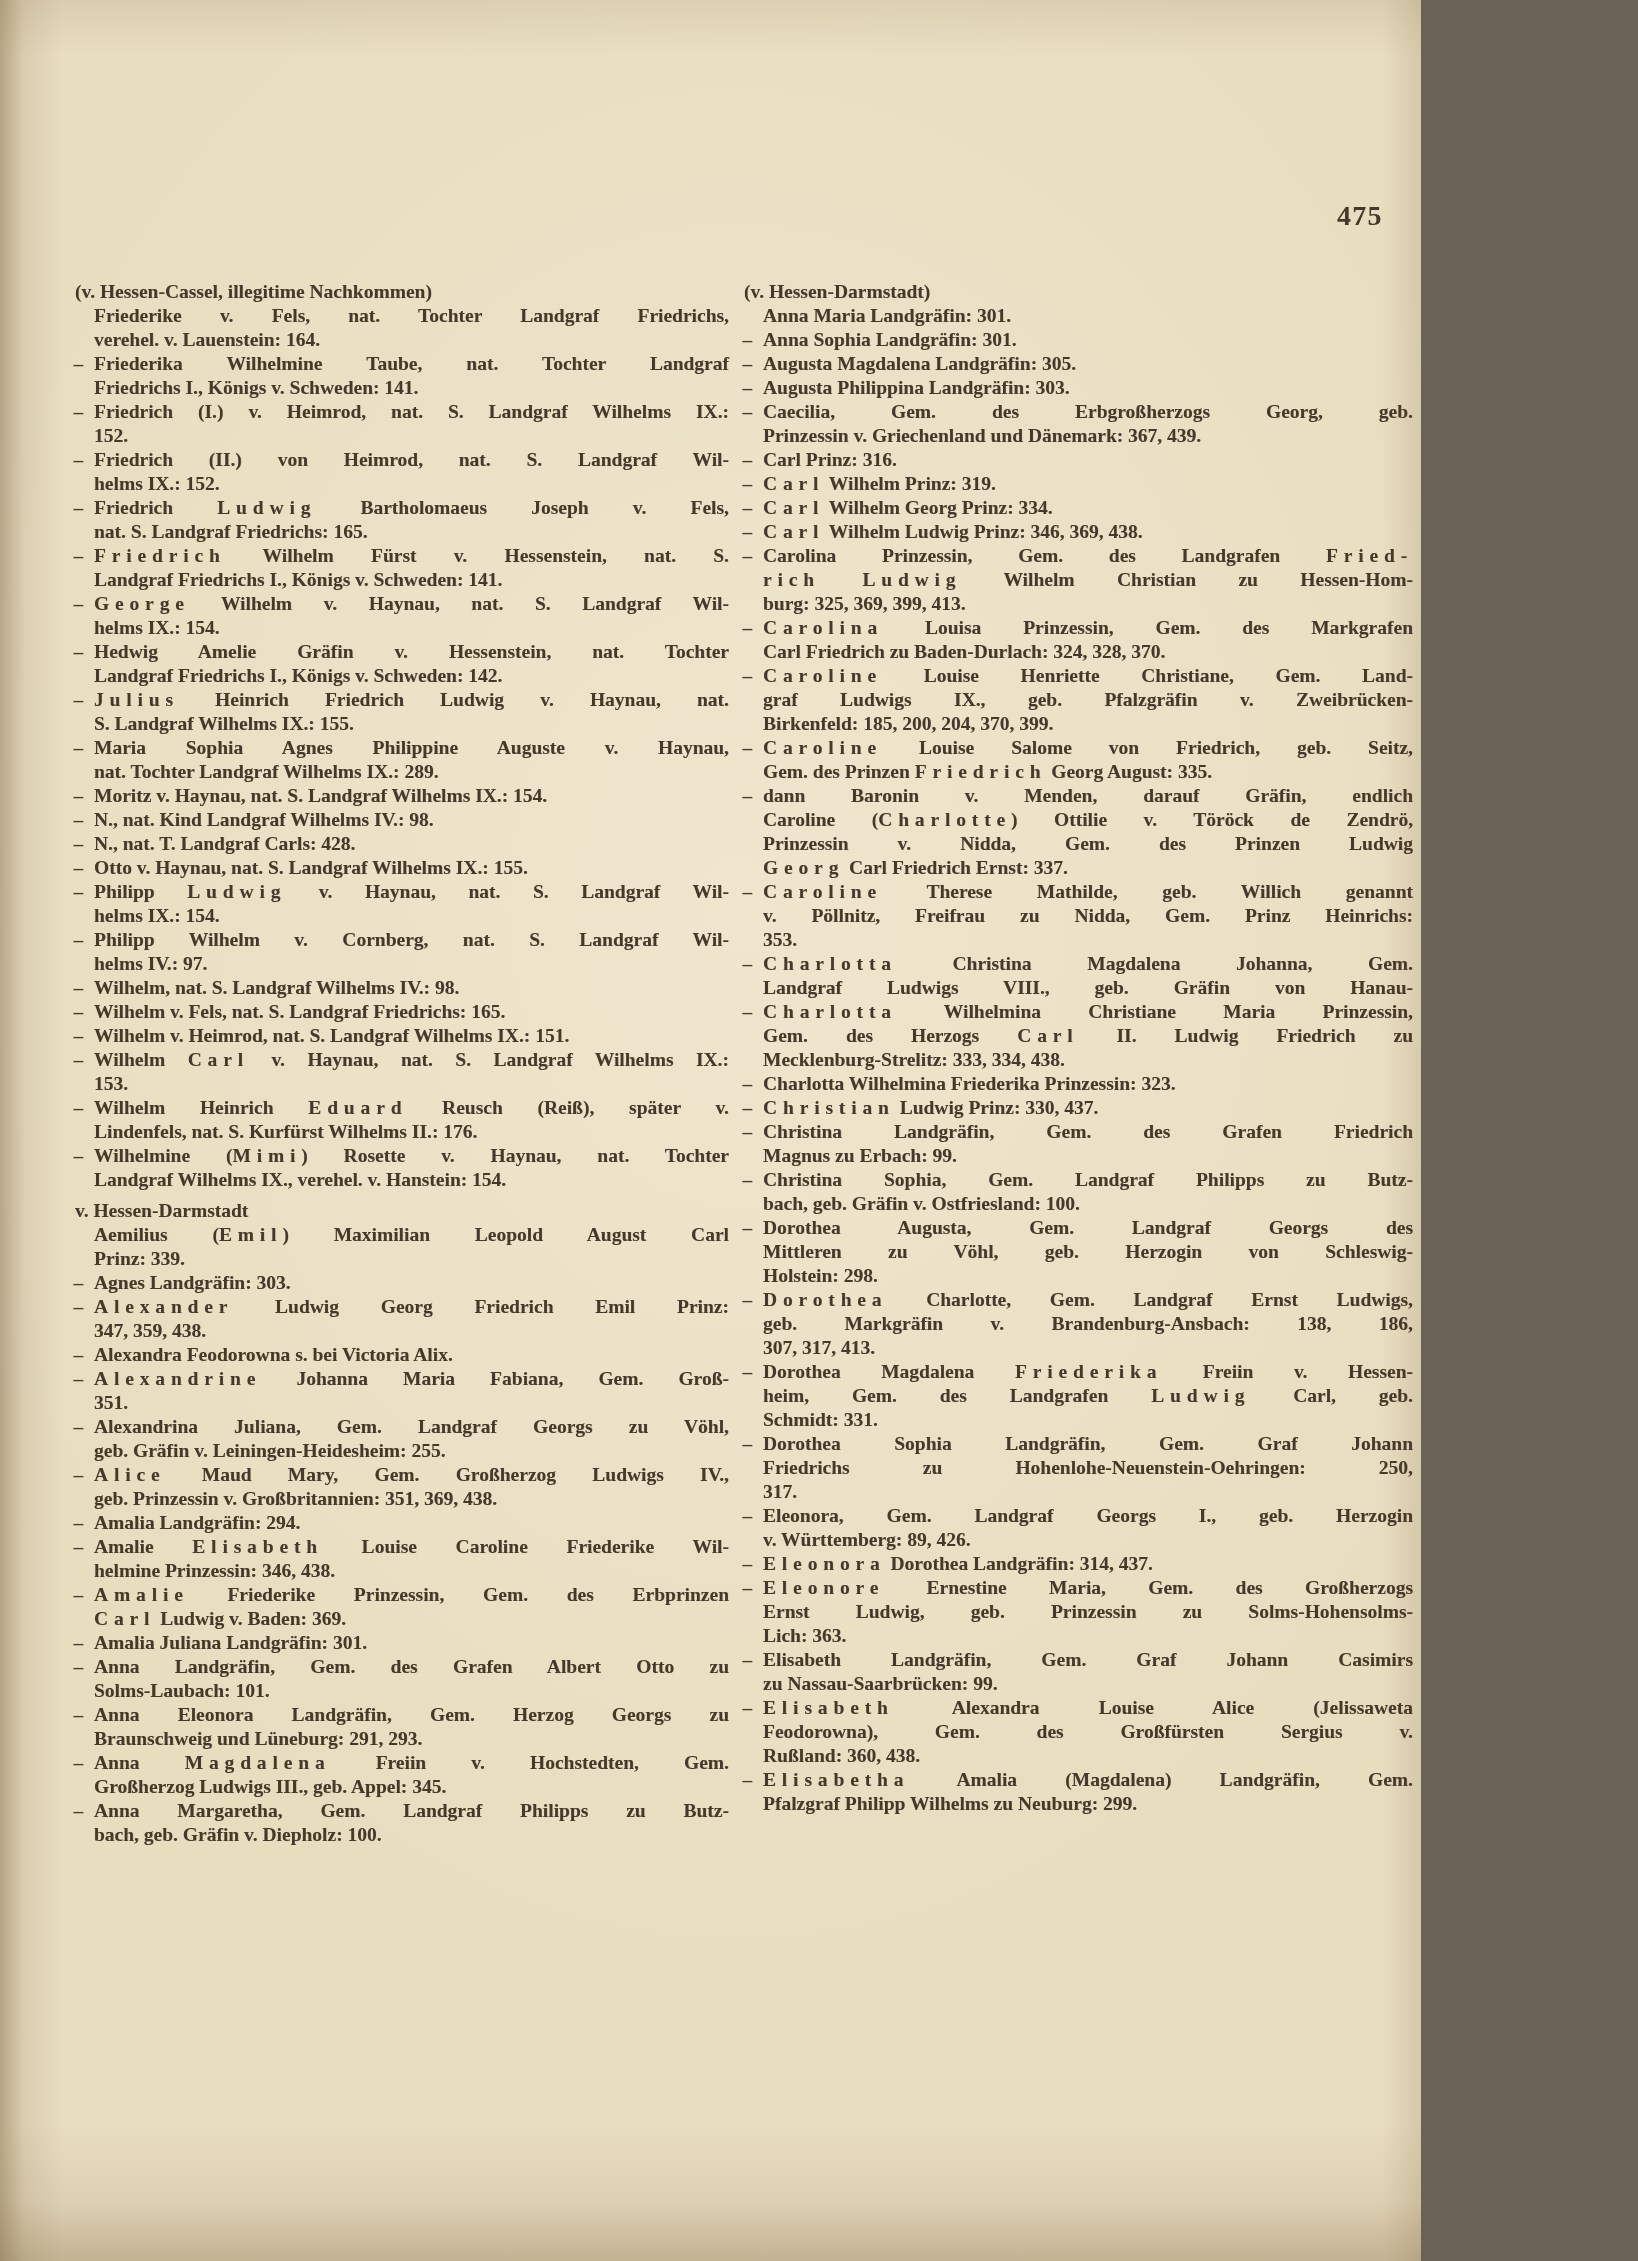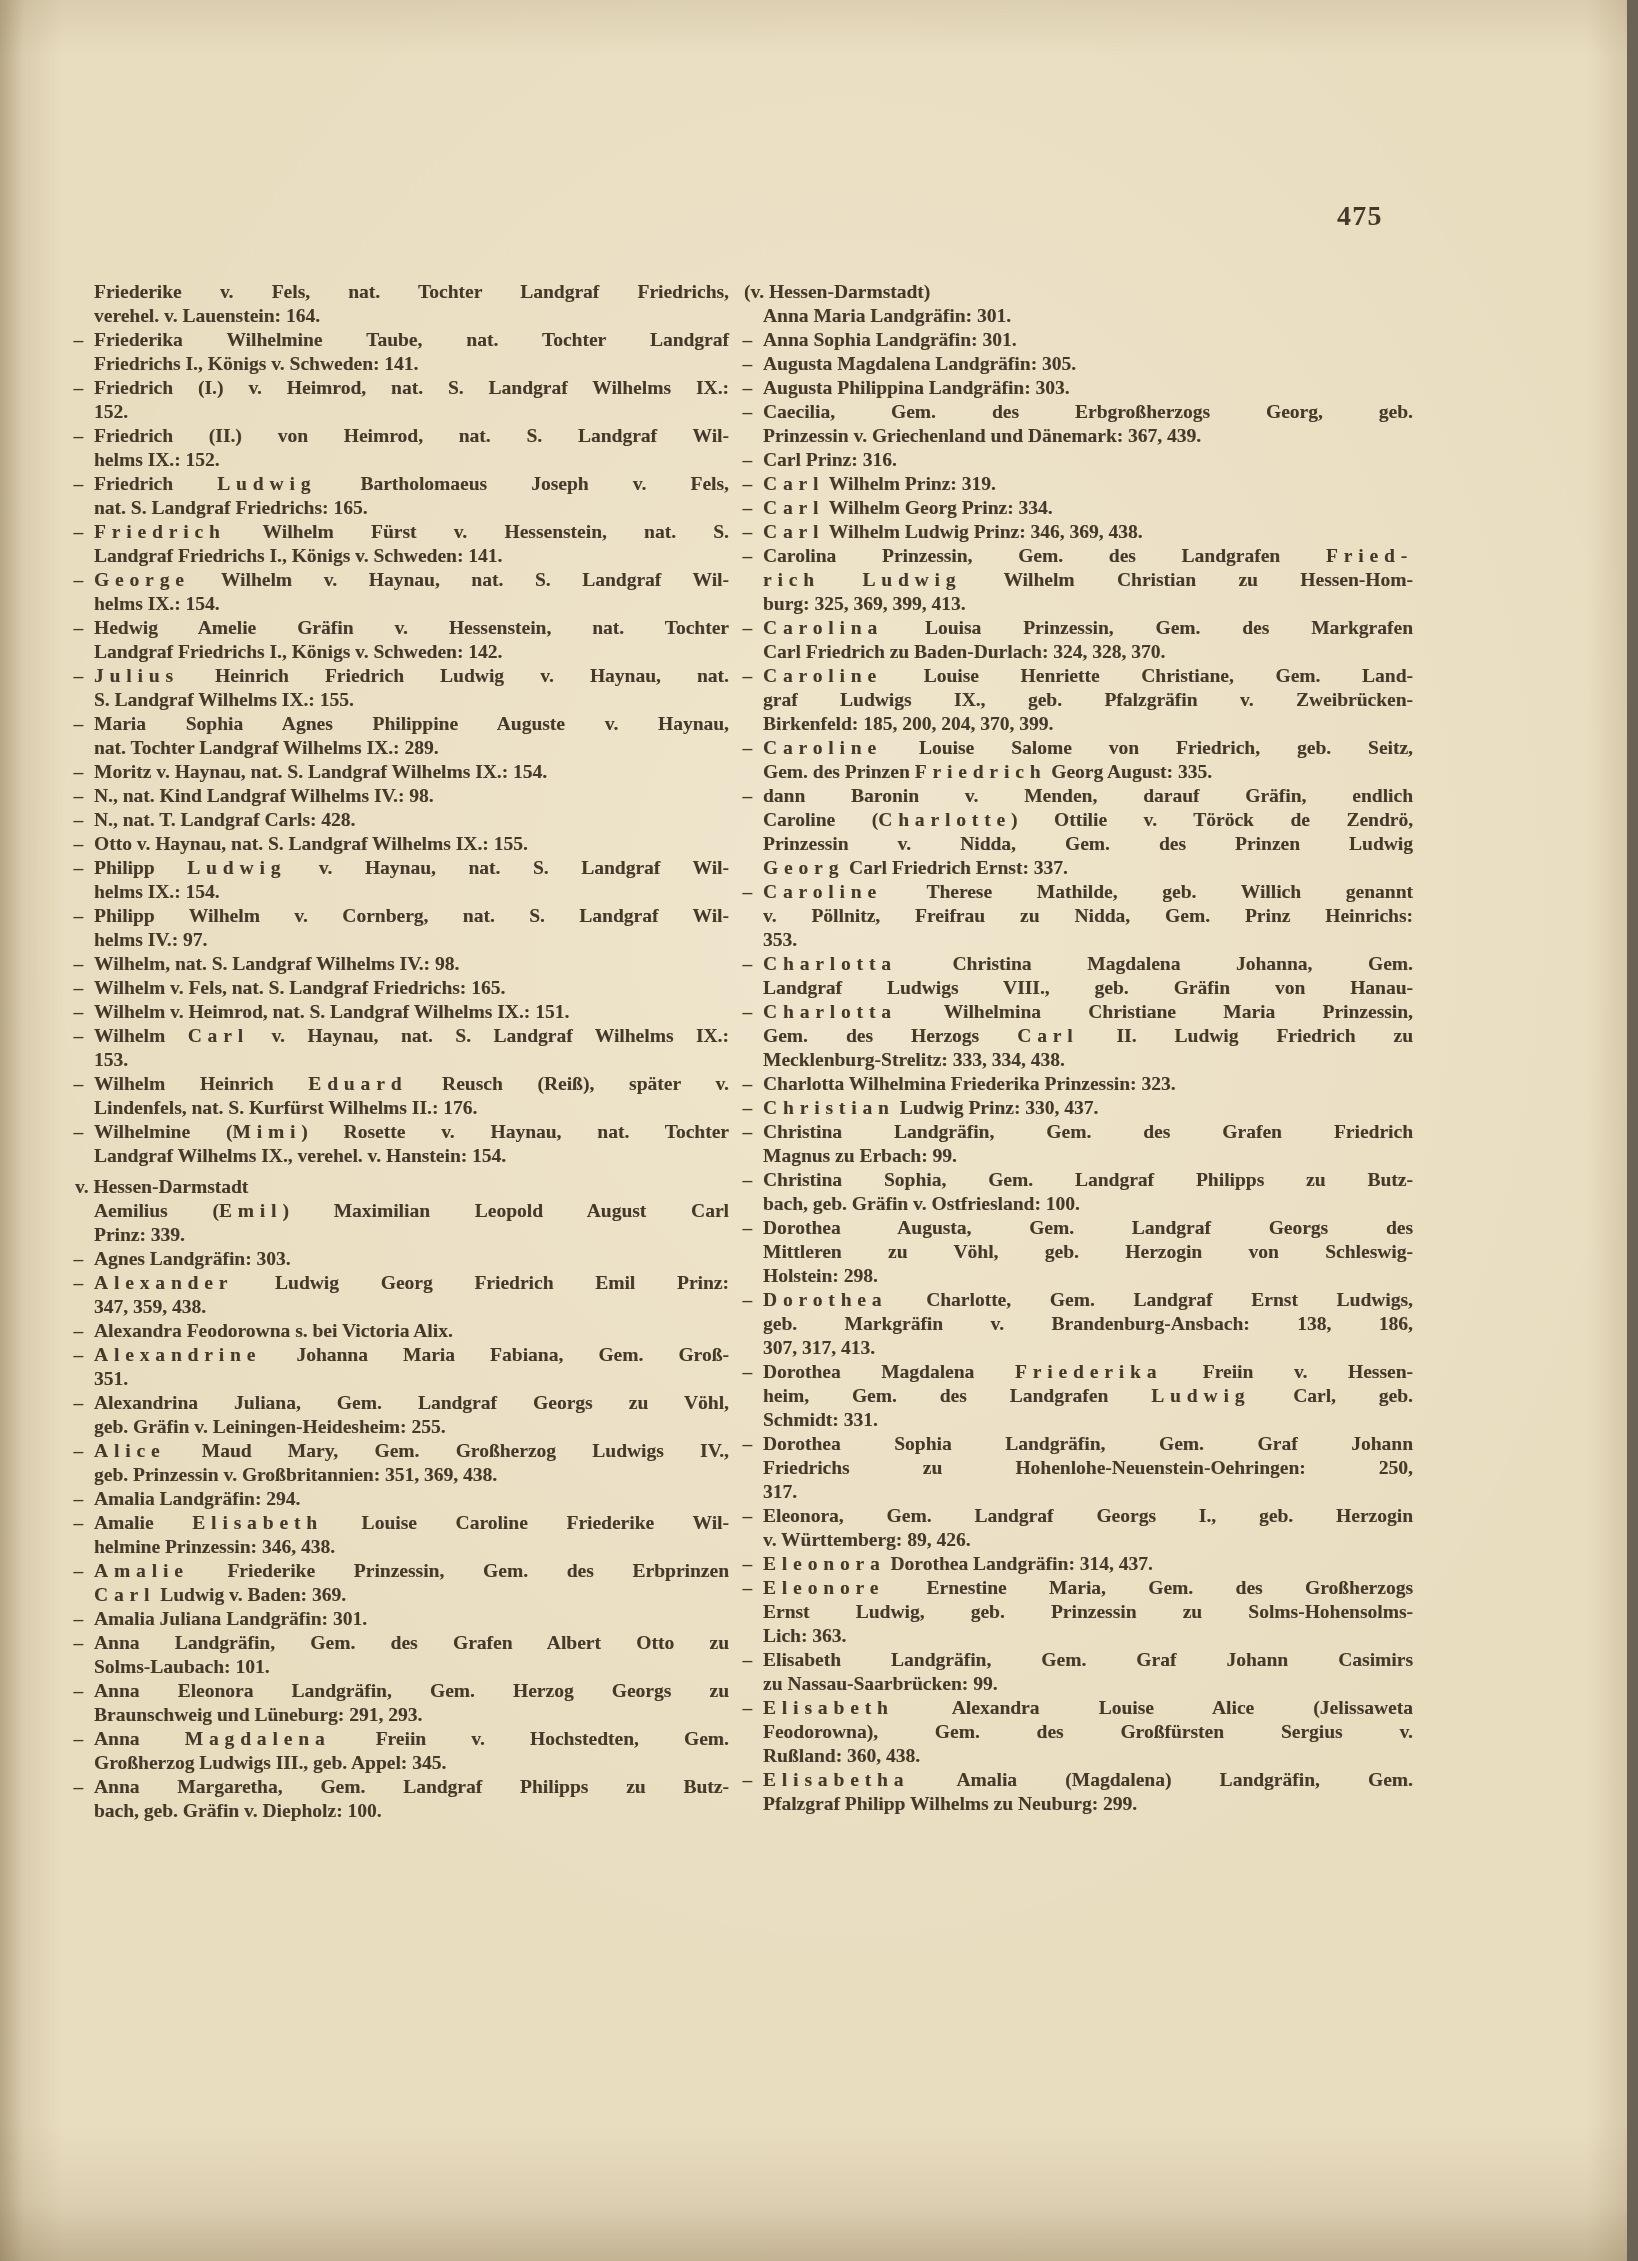--- a/index.html
+++ b/index.html
@@ -1,19 +1,19 @@
 <!DOCTYPE html>
 <html lang="de" style="--paper: #e9ddc0; --ink: #46392a;font-size:10.6px"><head>
 <meta charset="utf-8">
 <style>
   html,body{margin:0;padding:0;}
   body{background:#6b6256;}
   .page{
     position:relative;
-    width:1627px;height:2261px;
+    width:1421px;height:2261px;
     overflow:hidden;
     font-family:"Liberation Serif","DejaVu Serif",serif;
     font-weight:bold;
     color:var(--ink,#46392a);
     background:
       radial-gradient(ellipse 1154px 1517px at 52% 40%, rgba(255,252,238,0.28), rgba(255,252,238,0) 72%),
       linear-gradient(90deg, rgba(114,90,52,0.42), rgba(114,90,52,0.12) 24px, rgba(114,90,52,0) 63px),
       linear-gradient(270deg, rgba(114,90,52,0.16), rgba(114,90,52,0) 40px),
       linear-gradient(0deg, rgba(114,90,52,0.32), rgba(114,90,52,0.10) 59px, rgba(114,90,52,0) 138px),
       linear-gradient(180deg, rgba(114,90,52,0.12), rgba(114,90,52,0) 56px),
@@ -38,20 +38,23 @@
   }
   .line.last, .hdr .line{text-align-last:auto;}
   .sp{letter-spacing:0.30em;}
 </style>
 </head>
 <body>
 
 <div class="page">
   <div class="pagenum">475</div>
   <div class="col left">
+      <div class="hdr">
+        <div class="line last">(v. Hessen-Cassel, illegitime Nachkommen)</div>
+      </div>
       <div class="entry">
         <div class="line">Friederike v. Fels, nat. Tochter Landgraf Friedrichs,</div>
         <div class="line last">verehel. v. Lauenstein: 164.</div>
       </div>
       <div class="entry">
         <span class="dash">–</span>
         <div class="line">Friederika Wilhelmine Taube, nat. Tochter Landgraf</div>
         <div class="line last">Friedrichs I., Königs v. Schweden: 141.</div>
       </div>
       <div class="entry">

